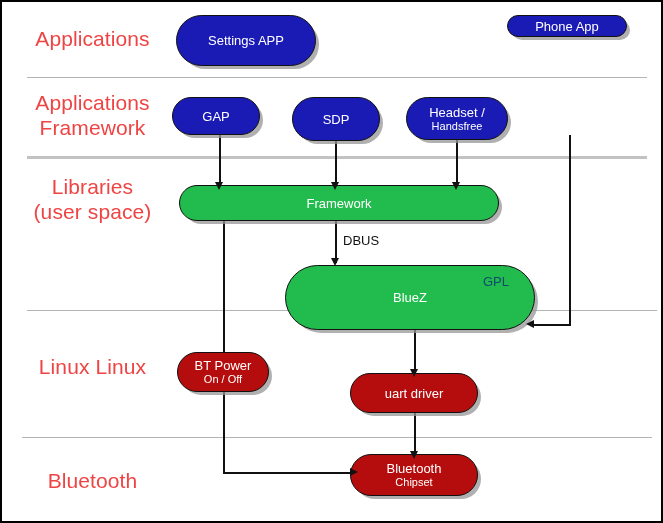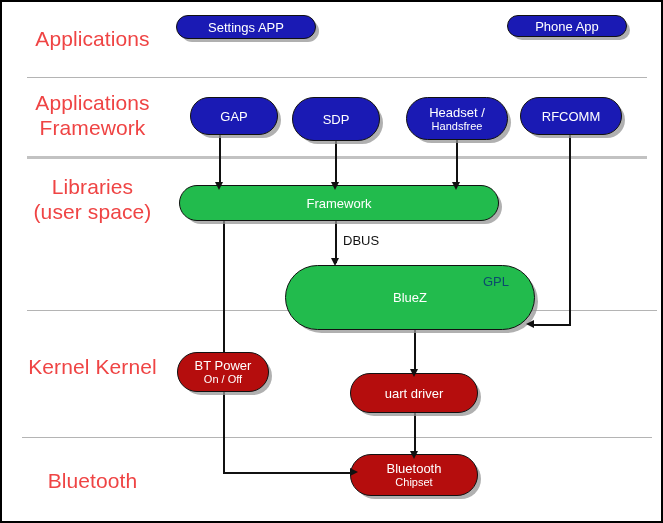--- a/index.html
+++ b/index.html
@@ -109,21 +109,21 @@
   <div class="divider" style="left:25px;  top:75px;  width:620px;"></div>
   <div class="divider thick" style="left:25px;  top:154px; width:620px;"></div>
   <div class="divider" style="left:25px;  top:308px; width:630px;"></div>
   <div class="divider" style="left:20px;  top:435px; width:630px;"></div>
 
   <div class="layer-label" style="left:8px;  top:24px;  width:165px;">Applications</div>
   <div class="layer-label" style="left:8px;  top:88px;  width:165px;">Applications
 Framework</div>
   <div class="layer-label" style="left:8px;  top:172px; width:165px;">Libraries
 (user space)</div>
-  <div class="layer-label" style="left:8px;  top:352px; width:165px;">Kernel Kernel</div>
+  <div class="layer-label" style="left:8px;  top:352px; width:165px;">Linux Linux</div>
   <div class="layer-label" style="left:8px;  top:466px; width:165px;">Bluetooth</div>
 
   <div class="conn v" style="left:217px; top:132px; height:50px;"></div>
   <div class="arrow-down" style="left:213px; top:180px;"></div>
 
   <div class="conn v" style="left:333px; top:132px; height:50px;"></div>
   <div class="arrow-down" style="left:329px; top:180px;"></div>
 
   <div class="conn v" style="left:454px; top:138px; height:44px;"></div>
   <div class="arrow-down" style="left:450px; top:180px;"></div>
@@ -139,44 +139,41 @@
   <div class="conn v" style="left:412px; top:327px; height:44px;"></div>
   <div class="arrow-down" style="left:408px; top:367px;"></div>
 
   <div class="conn v" style="left:412px; top:410px; height:44px;"></div>
   <div class="arrow-down" style="left:408px; top:449px;"></div>
 
   <div class="conn v" style="left:221px; top:219px; height:253px;"></div>
   <div class="conn h" style="left:221px; top:470px; width:130px;"></div>
   <div class="arrow-right" style="left:348px; top:466px;"></div>
 
-  <div class="node blue" style="left:174px; top:13px; width:140px; height:24px;justify-content:center;">
+  <div class="node blue" style="left:174px; top:13px; width:140px; height:51px;justify-content:center;">
     <span class="line1">Settings APP</span>
   </div>
 
   <div class="node blue" style="left:505px; top:13px; width:120px; height:22px;">
     <span class="line1">Phone App</span>
   </div>
 
-  <div class="node blue" style="left:188px; top:95px; width:88px; height:38px;">
+  <div class="node blue" style="left:170px; top:95px; width:88px; height:38px;">
     <span class="line1">GAP</span>
   </div>
 
   <div class="node blue" style="left:290px; top:95px; width:88px; height:44px;">
     <span class="line1">SDP</span>
   </div>
 
   <div class="node blue" style="left:404px; top:95px; width:102px; height:43px;">
     <span class="line1">Headset /</span>
     <span class="line2">Handsfree</span>
   </div>
 
-  <div class="node blue" style="left:518px; top:95px; width:102px; height:38px;">
-    <span class="line1">RFCOMM</span>
-  </div>
 
   <div class="node green" style="left:177px; top:183px; width:320px; height:36px;">
     <span class="line1">Framework</span>
   </div>
 
   <div class="node green" style="left:283px; top:263px; width:250px; height:65px;">
     <span class="line1">BlueZ</span>
   </div>
   <div class="node-tag" style="left:481px; top:272px;">GPL</div>
 

